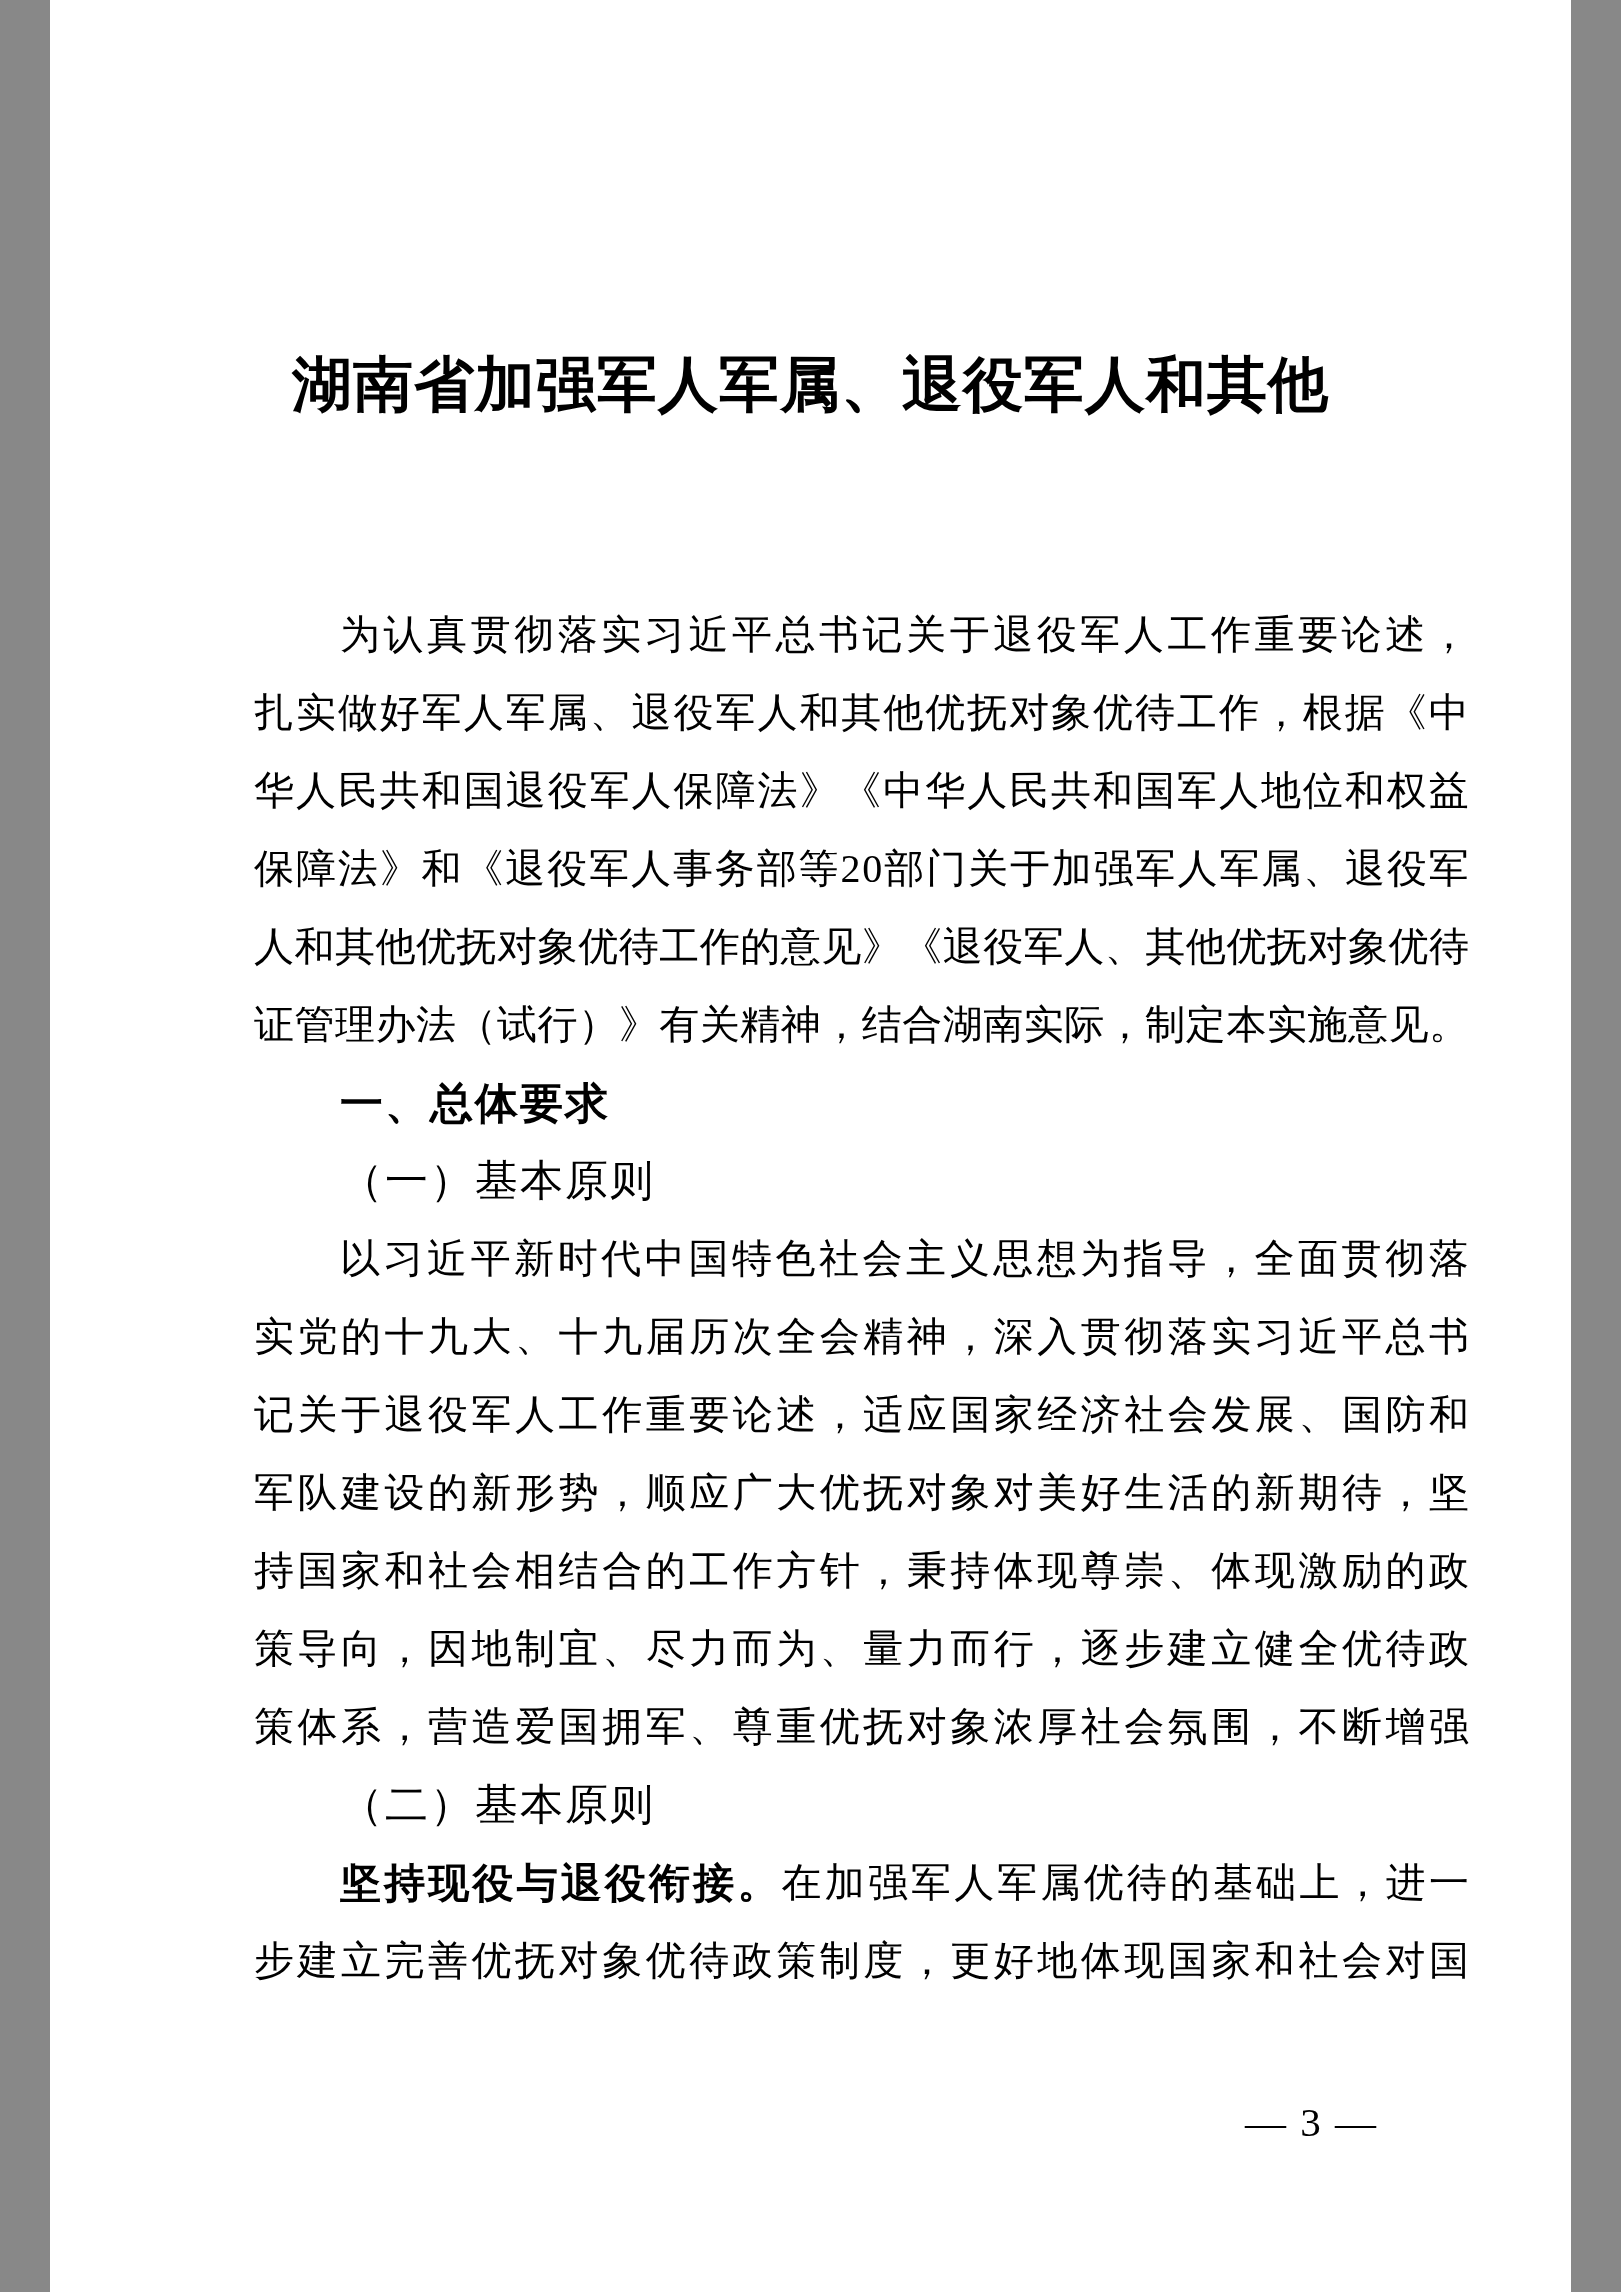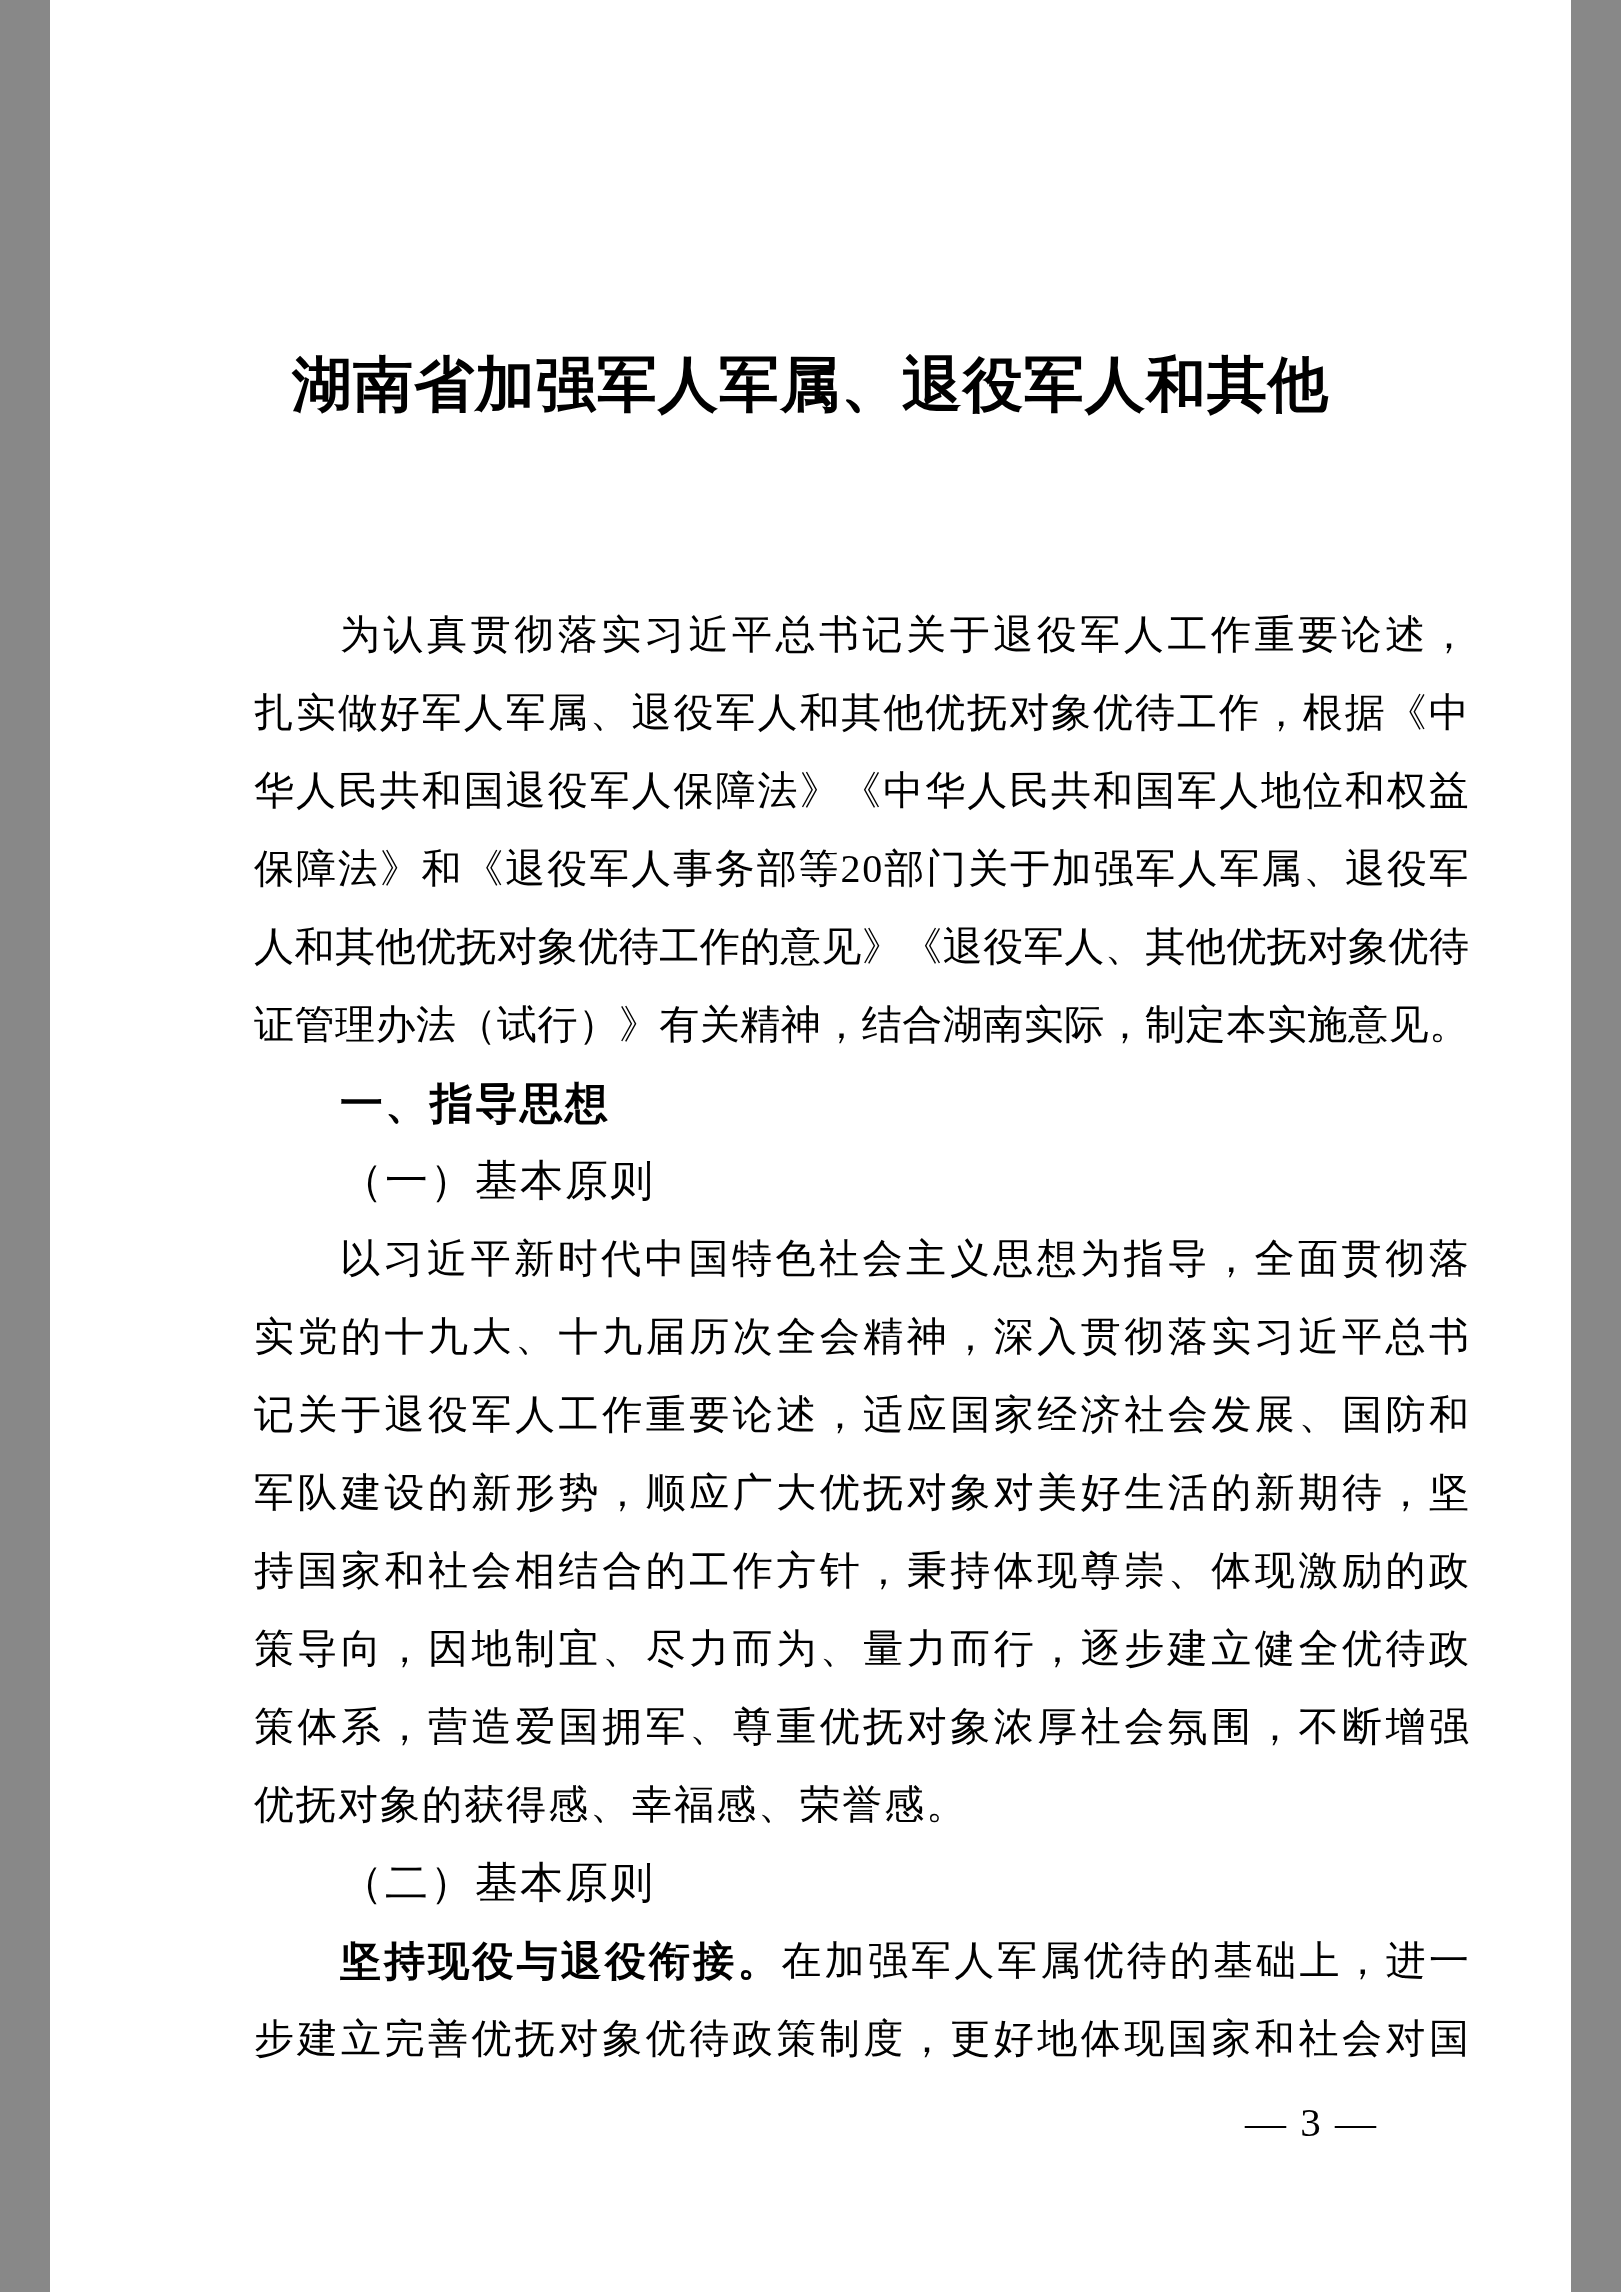--- a/index.html
+++ b/index.html
@@ -278,21 +278,21 @@
         <span class="body-text">，</span>
         <span class="body-text">制</span>
         <span class="body-text">定</span>
         <span class="body-text">本</span>
         <span class="body-text">实</span>
         <span class="body-text">施</span>
         <span class="body-text">意</span>
         <span class="body-text">见</span>
         <span class="body-text">。</span>
       </div>
-      <div class="line indent heading1">一、指导思想</div>
+      <div class="line indent heading1">一、总体要求</div>
       <div class="line indent heading2">（一）基本原则</div>
       <div class="line indent flex body-text">
         <span class="body-text">以</span>
         <span class="body-text">习</span>
         <span class="body-text">近</span>
         <span class="body-text">平</span>
         <span class="body-text">新</span>
         <span class="body-text">时</span>
         <span class="body-text">代</span>
         <span class="body-text">中</span>
@@ -488,21 +488,20 @@
         <span class="body-text">社</span>
         <span class="body-text">会</span>
         <span class="body-text">氛</span>
         <span class="body-text">围</span>
         <span class="body-text">，</span>
         <span class="body-text">不</span>
         <span class="body-text">断</span>
         <span class="body-text">增</span>
         <span class="body-text">强</span>
       </div>
-      <div class="line body-text">优抚对象的获得感、幸福感、荣誉感。</div>
       <div class="line indent heading2">（二）基本原则</div>
       <div class="line indent flex">
         <span class="bold-lead">坚</span>
         <span class="bold-lead">持</span>
         <span class="bold-lead">现</span>
         <span class="bold-lead">役</span>
         <span class="bold-lead">与</span>
         <span class="bold-lead">退</span>
         <span class="bold-lead">役</span>
         <span class="bold-lead">衔</span>

